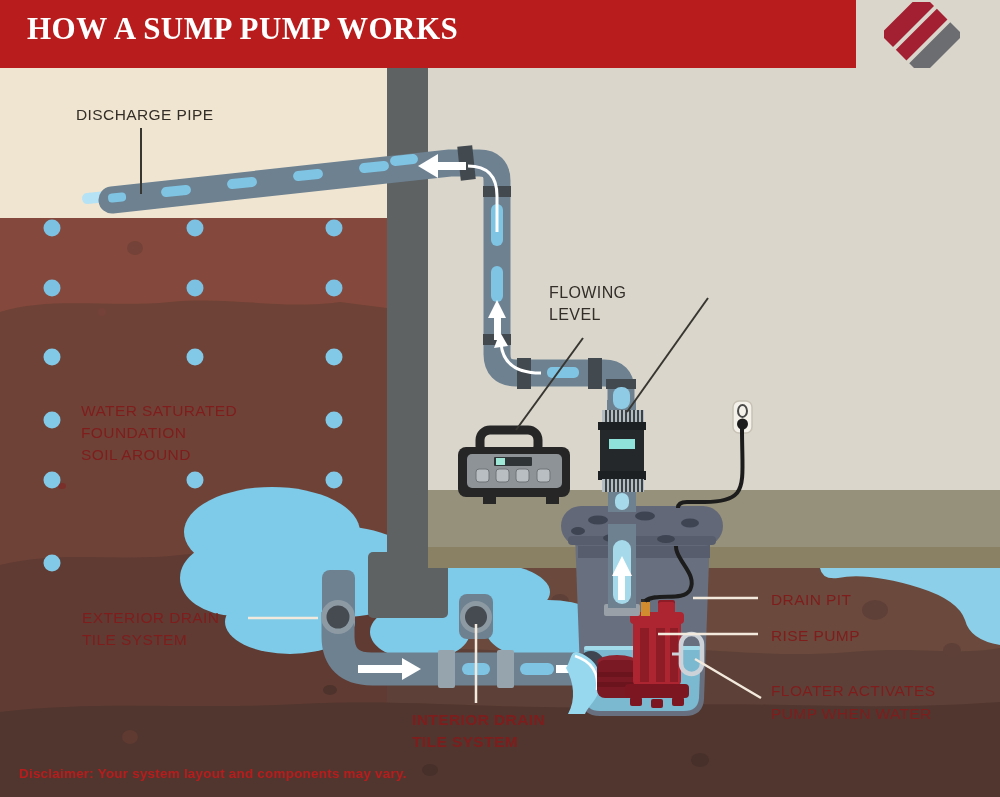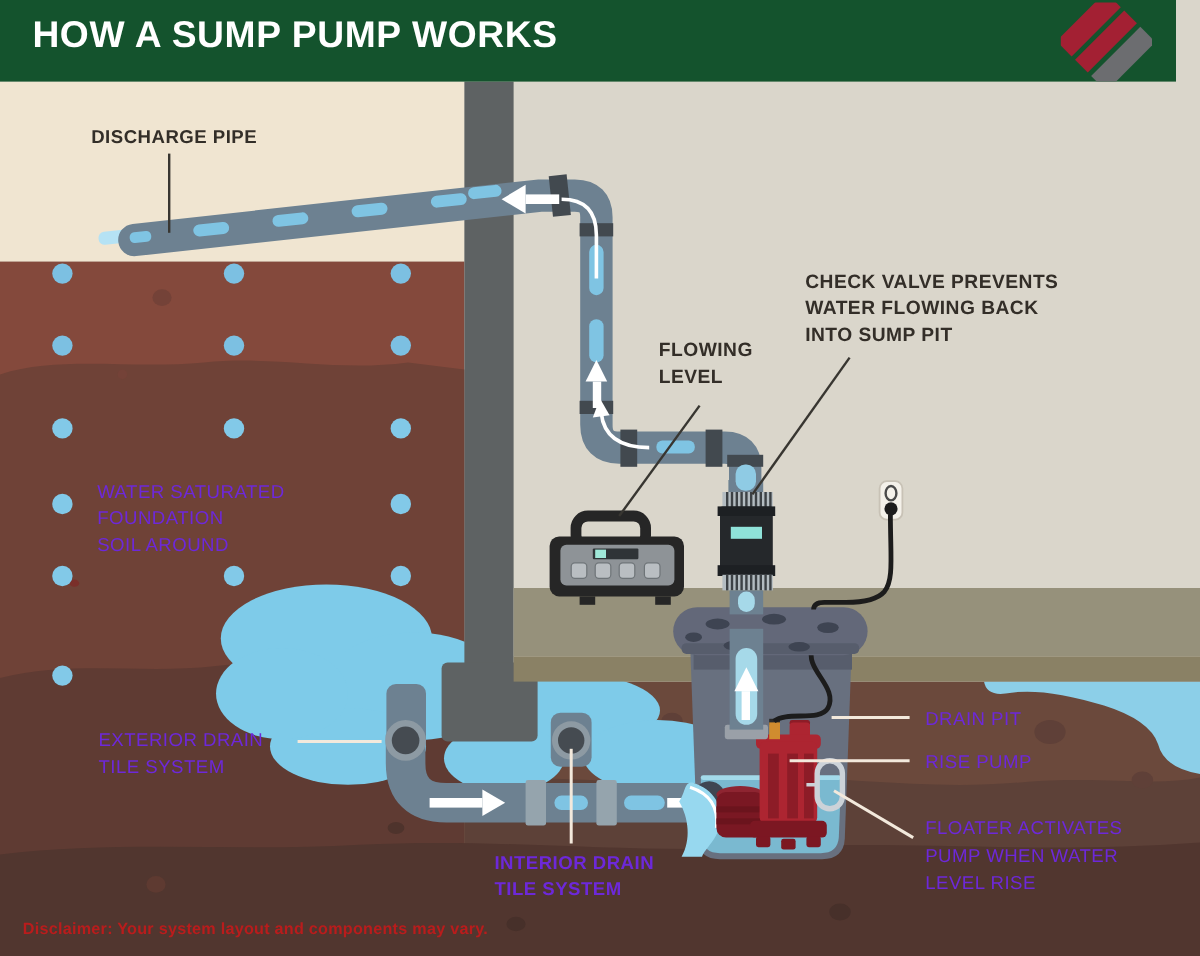--- a/index.html
+++ b/index.html
@@ -1,28 +1,28 @@
 <!DOCTYPE html>
 <html><head>
 <meta charset="utf-8">
 <style>
   html,body{margin:0;padding:0;background:#222;}
   .stage{position:relative;width:1000px;height:797px;overflow:hidden;
          font-family:"Liberation Sans",sans-serif;background:#dad6cb;}
   .stage svg.scene{position:absolute;left:0;top:0;}
-  .header{position:absolute;left:0;top:0;width:980px;height:68px;background:#14532d;z-index:2;}
+  .header{position:absolute;left:0;top:0;width:856px;height:68px;background:#b91c1c;z-index:2;font-family:Liberation Serif, serif;}
   .title{position:absolute;left:27px;top:0;height:58px;display:flex;align-items:center;
          color:#ffffff;font-size:31px;font-weight:800;letter-spacing:.5px;white-space:nowrap;}
   .redbar{position:absolute;left:0;top:57px;width:430px;height:9px;background:#b6202e;}
   .logo{position:absolute;left:884px;top:2px;}
   .lbl{position:absolute;z-index:3;font-size:15.5px;font-weight:500;letter-spacing:.4px;
        line-height:22px;white-space:nowrap;}
   .lbl .ln{display:block;}
-  .dark{color:#332e28;font-weight:bold;}
-  .light{color:#6d28d9;}
+  .dark{color:#332e28;}
+  .light{color:#7f1d1d;}
   .lbl-check{font-size:16px;}
   .lbl-floater{line-height:23px;}
   .disclaimer{position:absolute;left:19px;top:766px;z-index:3;color:#b91c1c;
               font-size:13.5px;font-weight:700;letter-spacing:.2px;}
 </style>
 </head>
 <body>
 
 <div class="stage">
 
@@ -283,39 +283,33 @@
 </div>
 <div class="lbl light" style="left:81px;top:400px;">
   <span class="ln">WATER SATURATED</span>
   <span class="ln">FOUNDATION</span>
   <span class="ln">SOIL AROUND</span>
 </div>
 <div class="lbl dark" style="left:549px;top:282px;font-size:16px;">
   <span class="ln">FLOWING</span>
   <span class="ln">LEVEL</span>
 </div>
-<div class="lbl dark lbl-check" style="left:671px;top:225px;">
-  <span class="ln">CHECK VALVE PREVENTS</span>
-  <span class="ln">WATER FLOWING BACK</span>
-  <span class="ln">INTO SUMP PIT</span>
-</div>
 <div class="lbl light" style="left:82px;top:607px;">
   <span class="ln">EXTERIOR DRAIN</span>
   <span class="ln">TILE SYSTEM</span>
 </div>
 <div class="lbl light" style="left:412px;top:709px;font-weight:bold;">
   <span class="ln">INTERIOR DRAIN</span>
   <span class="ln">TILE SYSTEM</span>
 </div>
 <div class="lbl light" style="left:771px;top:589px;">
   <span class="ln">DRAIN PIT</span>
 </div>
 <div class="lbl light" style="left:771px;top:625px;">
   <span class="ln">RISE PUMP</span>
 </div>
 <div class="lbl light lbl-floater" style="left:771px;top:679px;">
   <span class="ln">FLOATER ACTIVATES</span>
   <span class="ln">PUMP WHEN WATER</span>
-  <span class="ln">LEVEL RISE</span>
 </div>
 <div class="disclaimer">Disclaimer: Your system layout and components may vary.</div>
 
 </div>
 
 </body></html>

